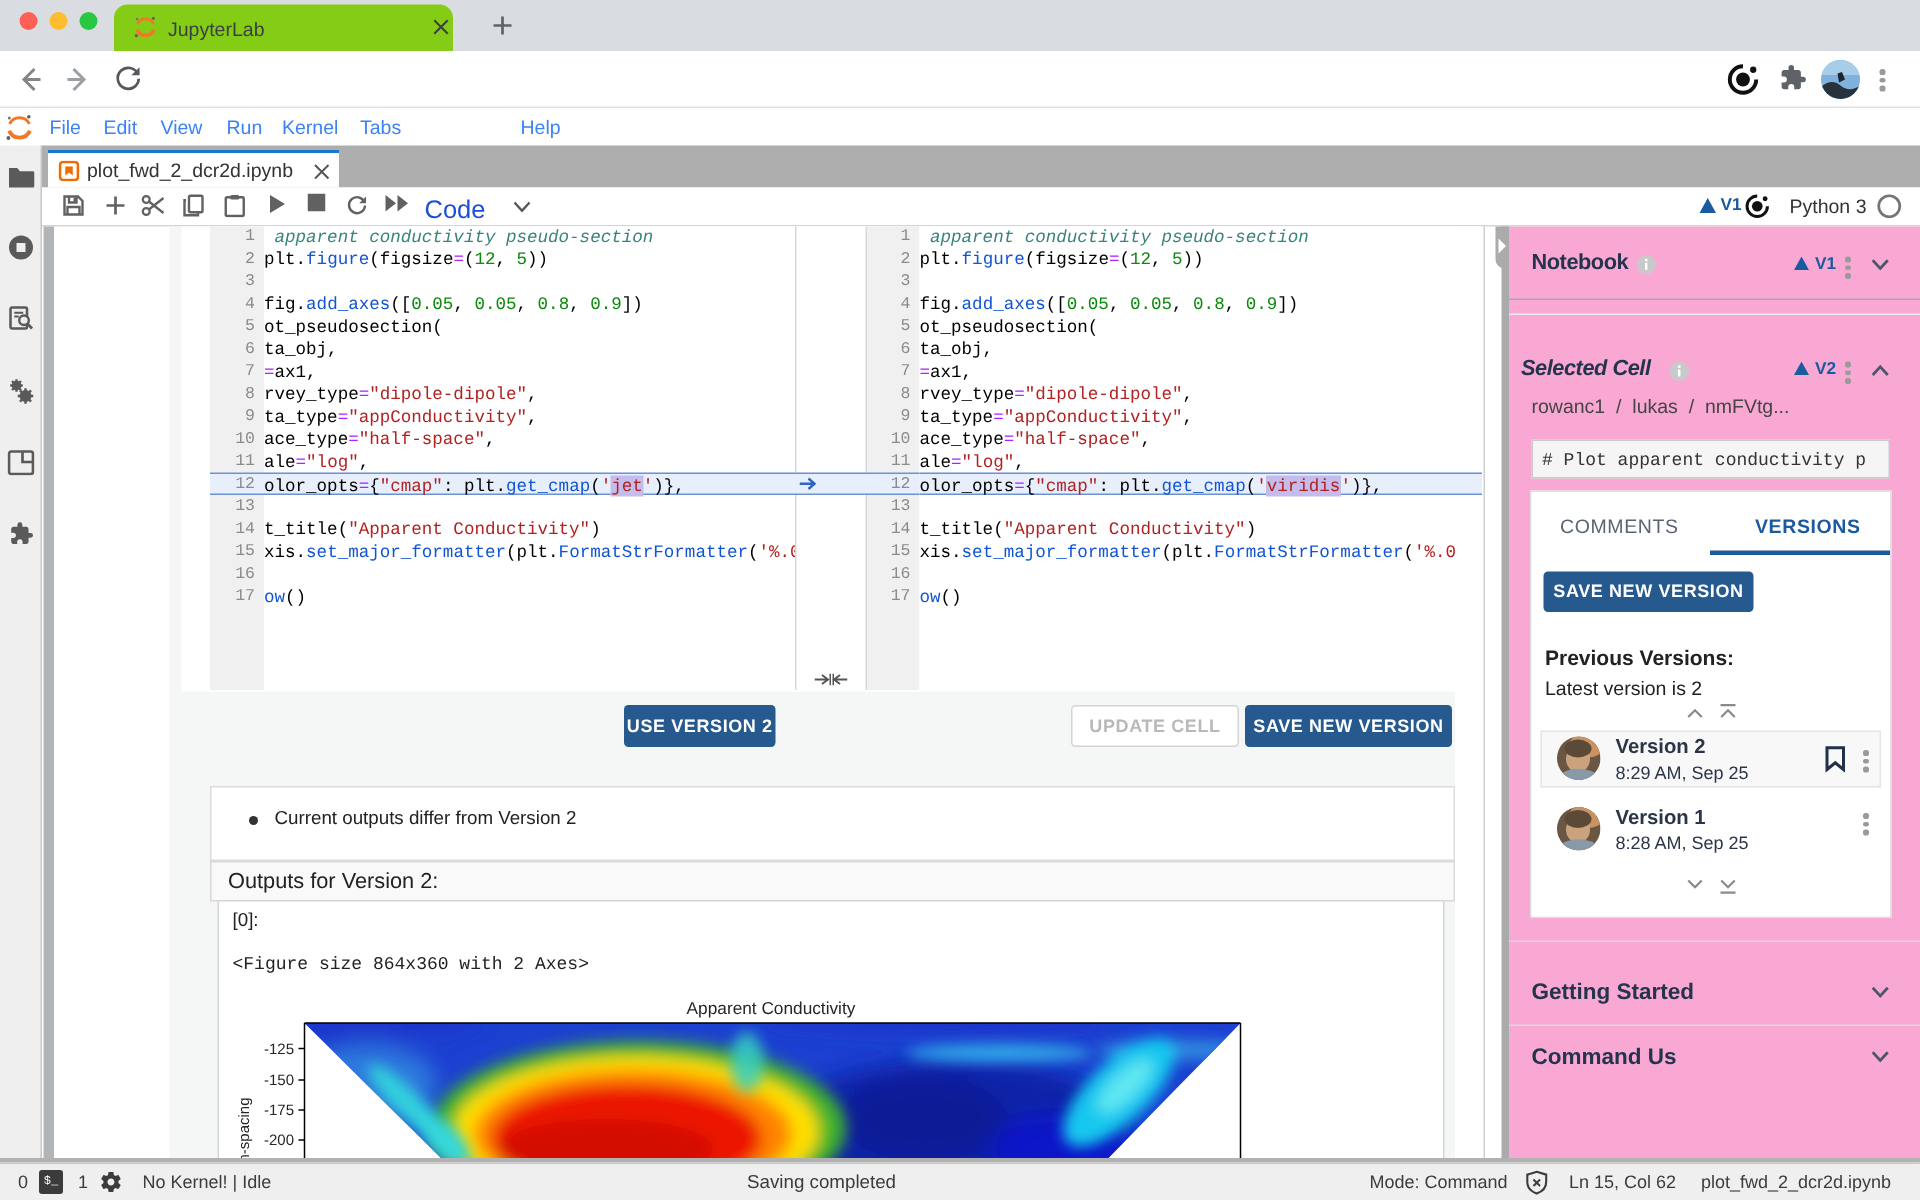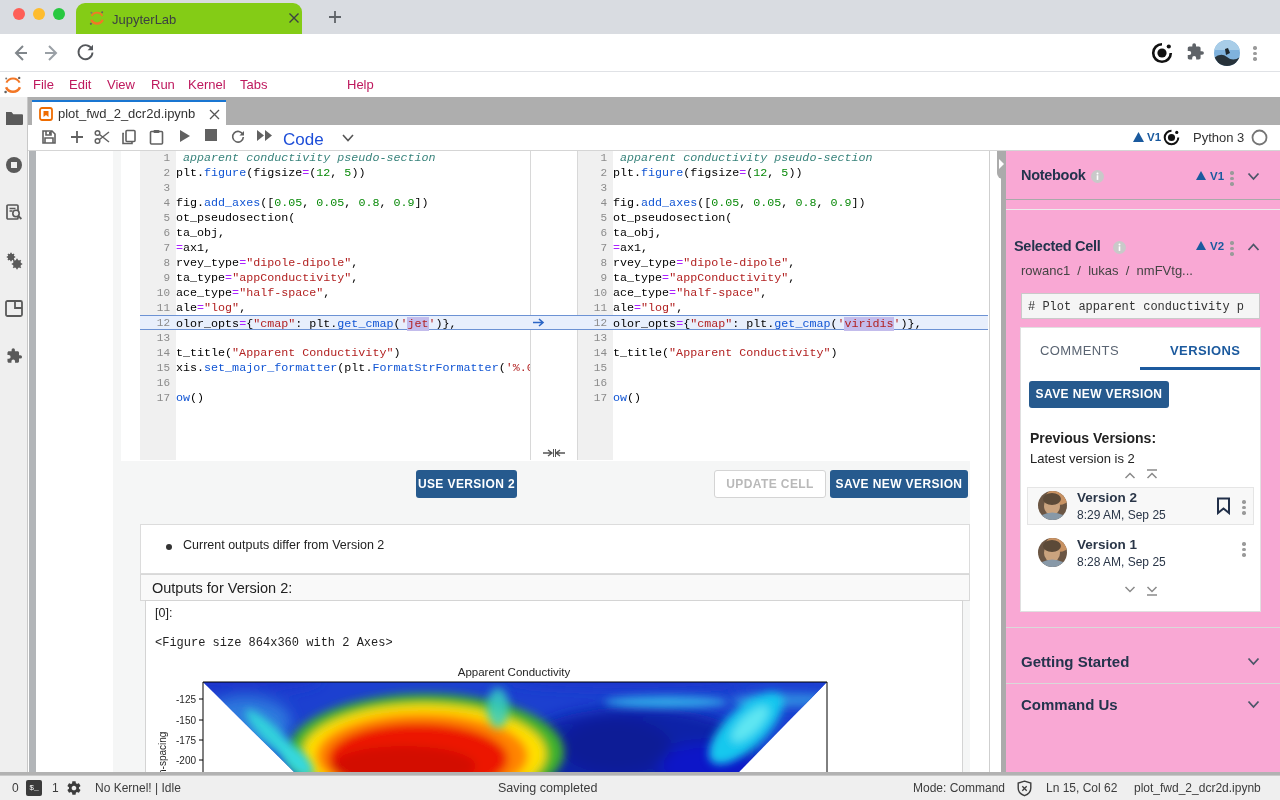--- a/index.html
+++ b/index.html
@@ -13,21 +13,21 @@
   .tl { width:12px; height:12px; border-radius:50%; top:8px; }
   #tab { left:76px; top:3px; width:226px; height:31px; background:#84cc16; border-radius:9px 9px 0 0; }
   #tab-title { left:36px; top:9px; font-size:13px; color:#3c4043; }
   
   #chrome-bar { left:0; top:34px; width:1280px; height:38px; background:#fff; border-bottom:1px solid #e0e2e6; }
   #omnibox { left:107px; top:4px; width:1028px; height:30px; background:#f1f3f4; border-radius:15px; }
   #url { left:38px; top:7px; font-size:14px; color:#202124; }
 
   
   #menubar { left:0; top:72px; width:1280px; height:25px; background:#fff; }
-  .menu-item { top:5px; font-size:13px; color:#be185d; }
+  .menu-item { top:5px; font-size:13px; color:#3b82f6; }
 
   
   #sidebar { left:0; top:97px; width:28px; height:678px; background:#efefef; border-right:1px solid #c8c8c8; }
 
   
   #tabbar { left:28px; top:97px; width:1252px; height:28px; background:#aeaeae; }
   #nbtab { left:4px; top:3px; width:194px; height:25px; background:#fff; border-top:2px solid #1976d2; }
   #nbtab-title { left:26px; top:4px; font-size:13px; color:#333; }
 
   
@@ -326,20 +326,21 @@
 <div class="cl" style="left:585px; top:149px; width:375px;">ale<span class="o">=</span><span class="s">"log"</span>,</div>
 <div class="ln" style="top:164px; left:550px; width:29px;">12</div>
 <div class="abs hl" style="left:550px; top:164px; width:35px; height:15px;"></div>
 <div class="ln" style="top:164px; left:550px; width:29px; z-index:3;">12</div>
 <div class="cl hl" style="left:585px; top:164px; width:375px;">olor_opts<span class="o">=</span>{<span class="s">"cmap"</span>: plt.<span class="f">get_cmap</span>(<span class="s">'</span><span class="s jethl">viridis</span><span class="s">'</span>)},</div>
 <div class="ln" style="top:179px; left:550px; width:29px;">13</div>
 <div class="cl" style="left:585px; top:179px; width:375px;"></div>
 <div class="ln" style="top:194px; left:550px; width:29px;">14</div>
 <div class="cl" style="left:585px; top:194px; width:375px;">t_title(<span class="s">"Apparent Conductivity"</span>)</div>
 <div class="ln" style="top:209px; left:550px; width:29px;">15</div>
+<div class="cl" style="left:585px; top:209px; width:375px;">xis.<span class="f">set_major_formatter</span>(plt.<span class="f">FormatStrFormatter</span>(<span class="s">'%.0</span></div>
 <div class="ln" style="top:224px; left:550px; width:29px;">16</div>
 <div class="cl" style="left:585px; top:224px; width:375px;"></div>
 <div class="ln" style="top:239px; left:550px; width:29px;">17</div>
 <div class="cl" style="left:585px; top:239px; width:375px;"><span class="f">ow</span>()</div>
 </div>
 
 <div class="btn abs" style="left:416px; top:470px; width:101px;">USE VERSION 2</div>
 <div class="btn abs disabled" style="left:714px; top:470px; width:112px; line-height:26px;">UPDATE CELL</div>
 <div class="btn abs" style="left:830px; top:470px; width:138px;">SAVE NEW VERSION</div>
 
@@ -437,21 +438,21 @@
 <div class="abs dots3" style="left:224px; top:18px; width:4px;">
       <span></span>
       <span></span>
       <span></span>
     </div>
 <svg class="abs" style="left:241px; top:21px;" width="13" height="9" viewBox="0 0 13 9">
       <path d="M1.5 1.5 L6.5 7 L11.5 1.5" class="chev"></path>
     </svg>
 <div class="sep" style="left:0px; top:48px; width:274px;"></div>
 <div class="sep" style="left:0px; top:58px; width:274px; background:#ececec;"></div>
-<div class="abs rp-h" style="left:8px; top:87px;">Selected Cell</div>
+<div class="abs rp-h" style="left:8px; top:87px;font-style:italic;">Selected Cell</div>
 <svg class="abs" style="left:107px; top:90px;" width="13" height="13" viewBox="0 0 13 13">
       <circle cx="6.5" cy="6.5" r="6.5" fill="#c9c9c9"></circle>
       <rect x="5.7" y="5.3" width="1.6" height="4.6" fill="#fff"></rect>
       <circle cx="6.5" cy="3.4" r="1" fill="#fff"></circle>
     </svg>
 <svg class="abs" style="left:190px; top:90px;" width="10" height="9" viewBox="0 0 10 9">
       <path d="M5 0 L10 9 H0 Z" fill="#1a5a9e"></path>
     </svg>
 <div class="abs" style="left:204px; top:89px; font-size:11.5px; font-weight:bold; color:#1a5a9e;">V2</div>
 <div class="abs dots3" style="left:224px; top:88px; width:4px;">

